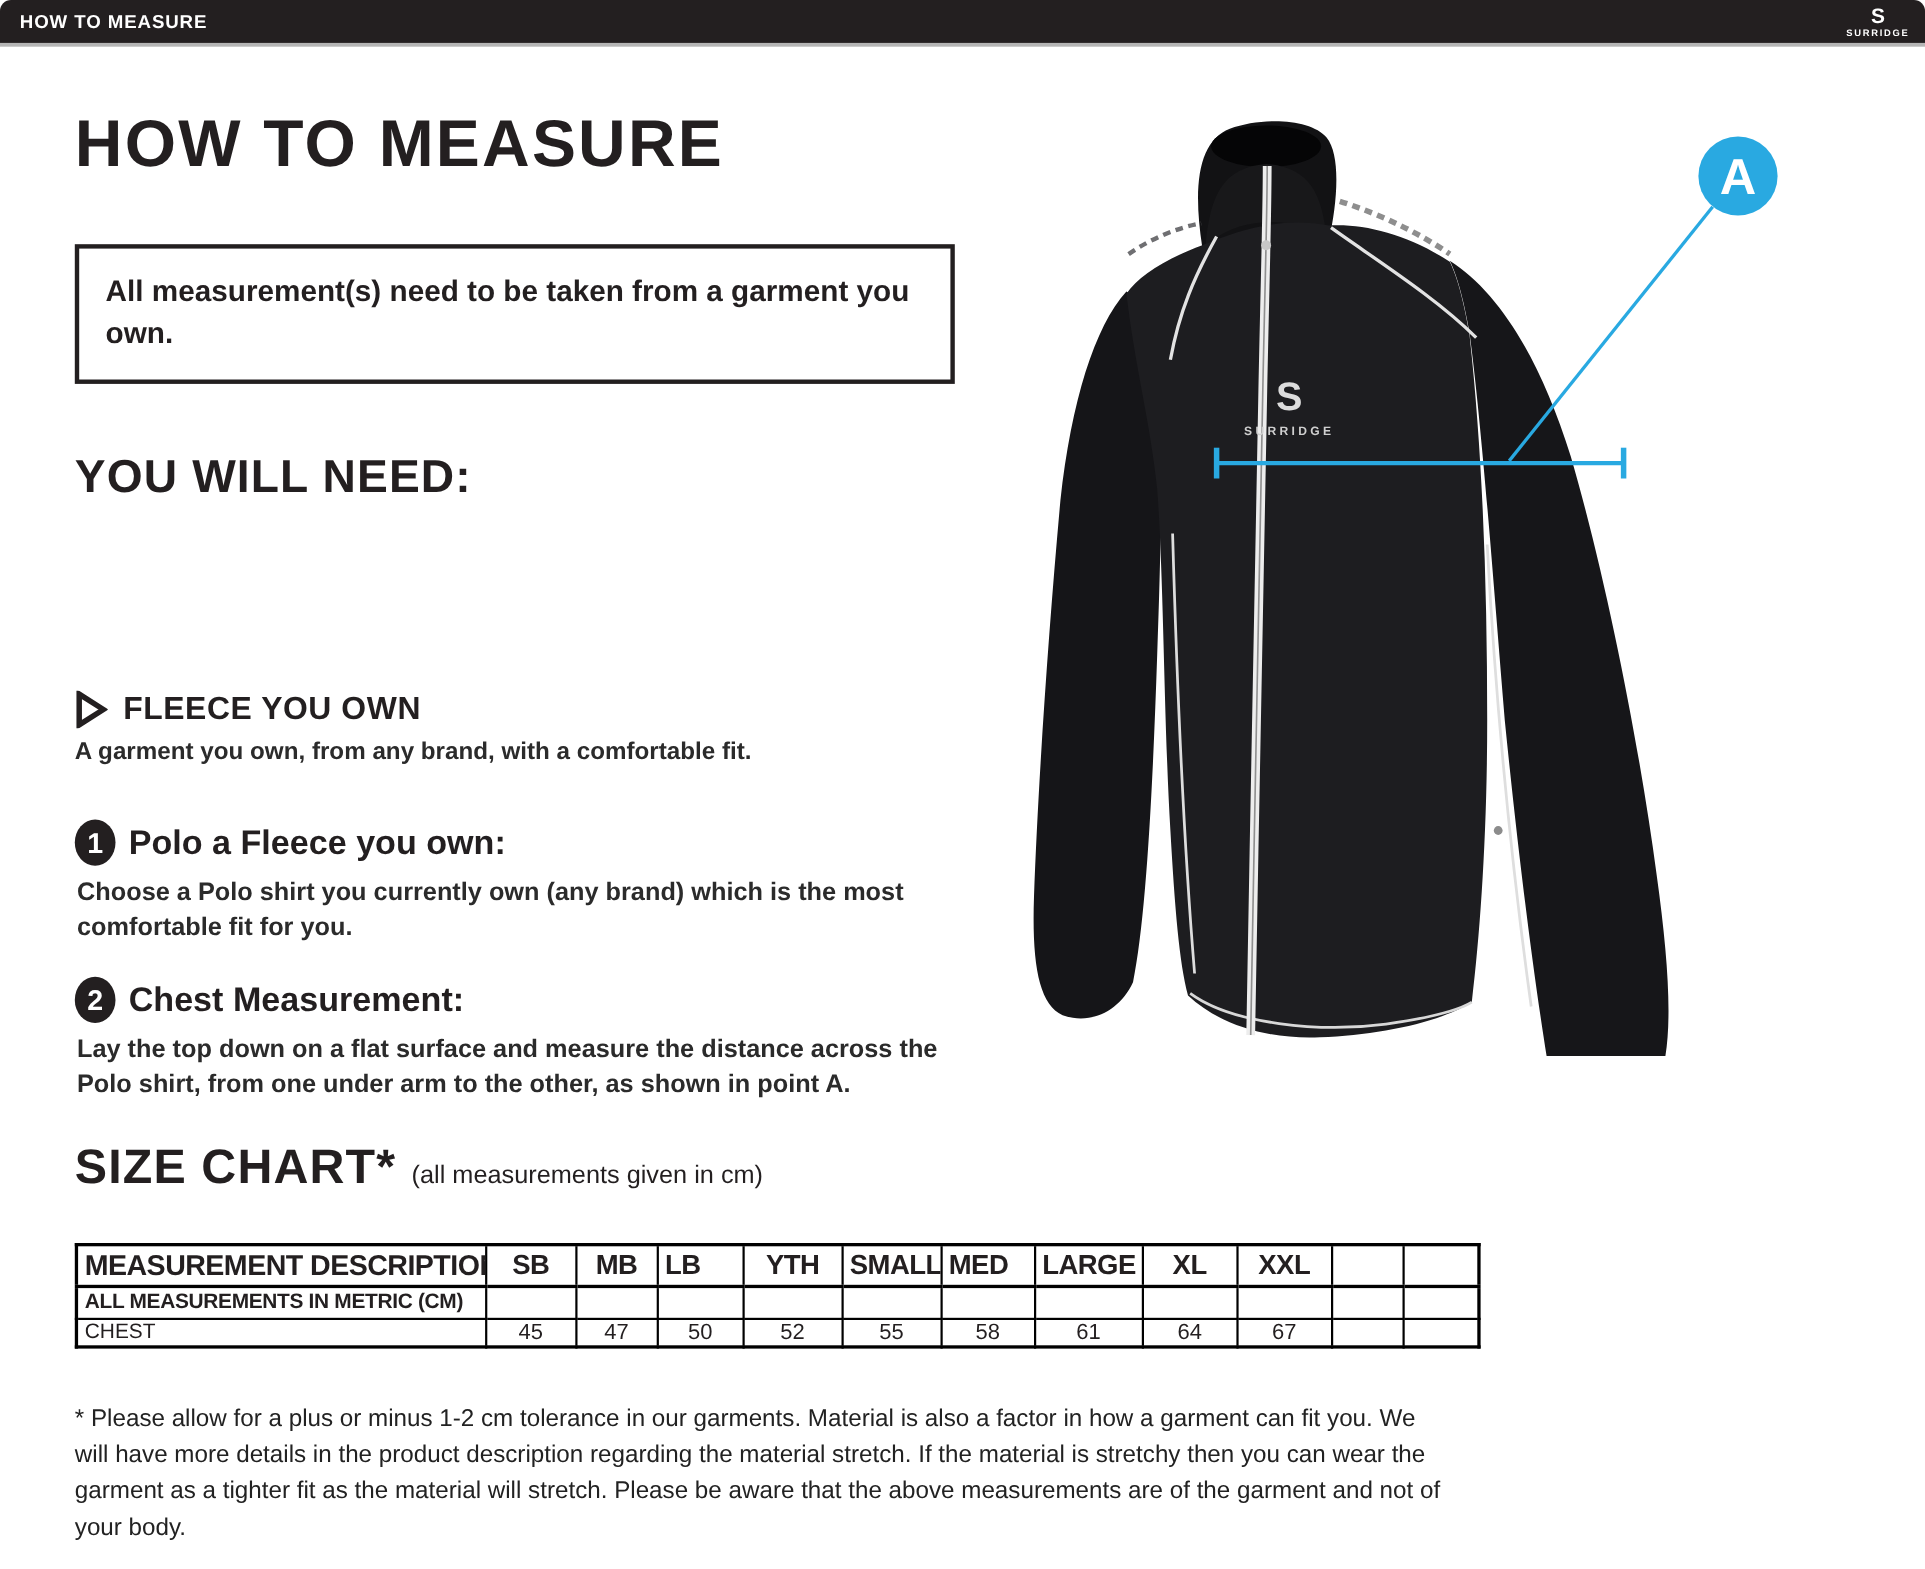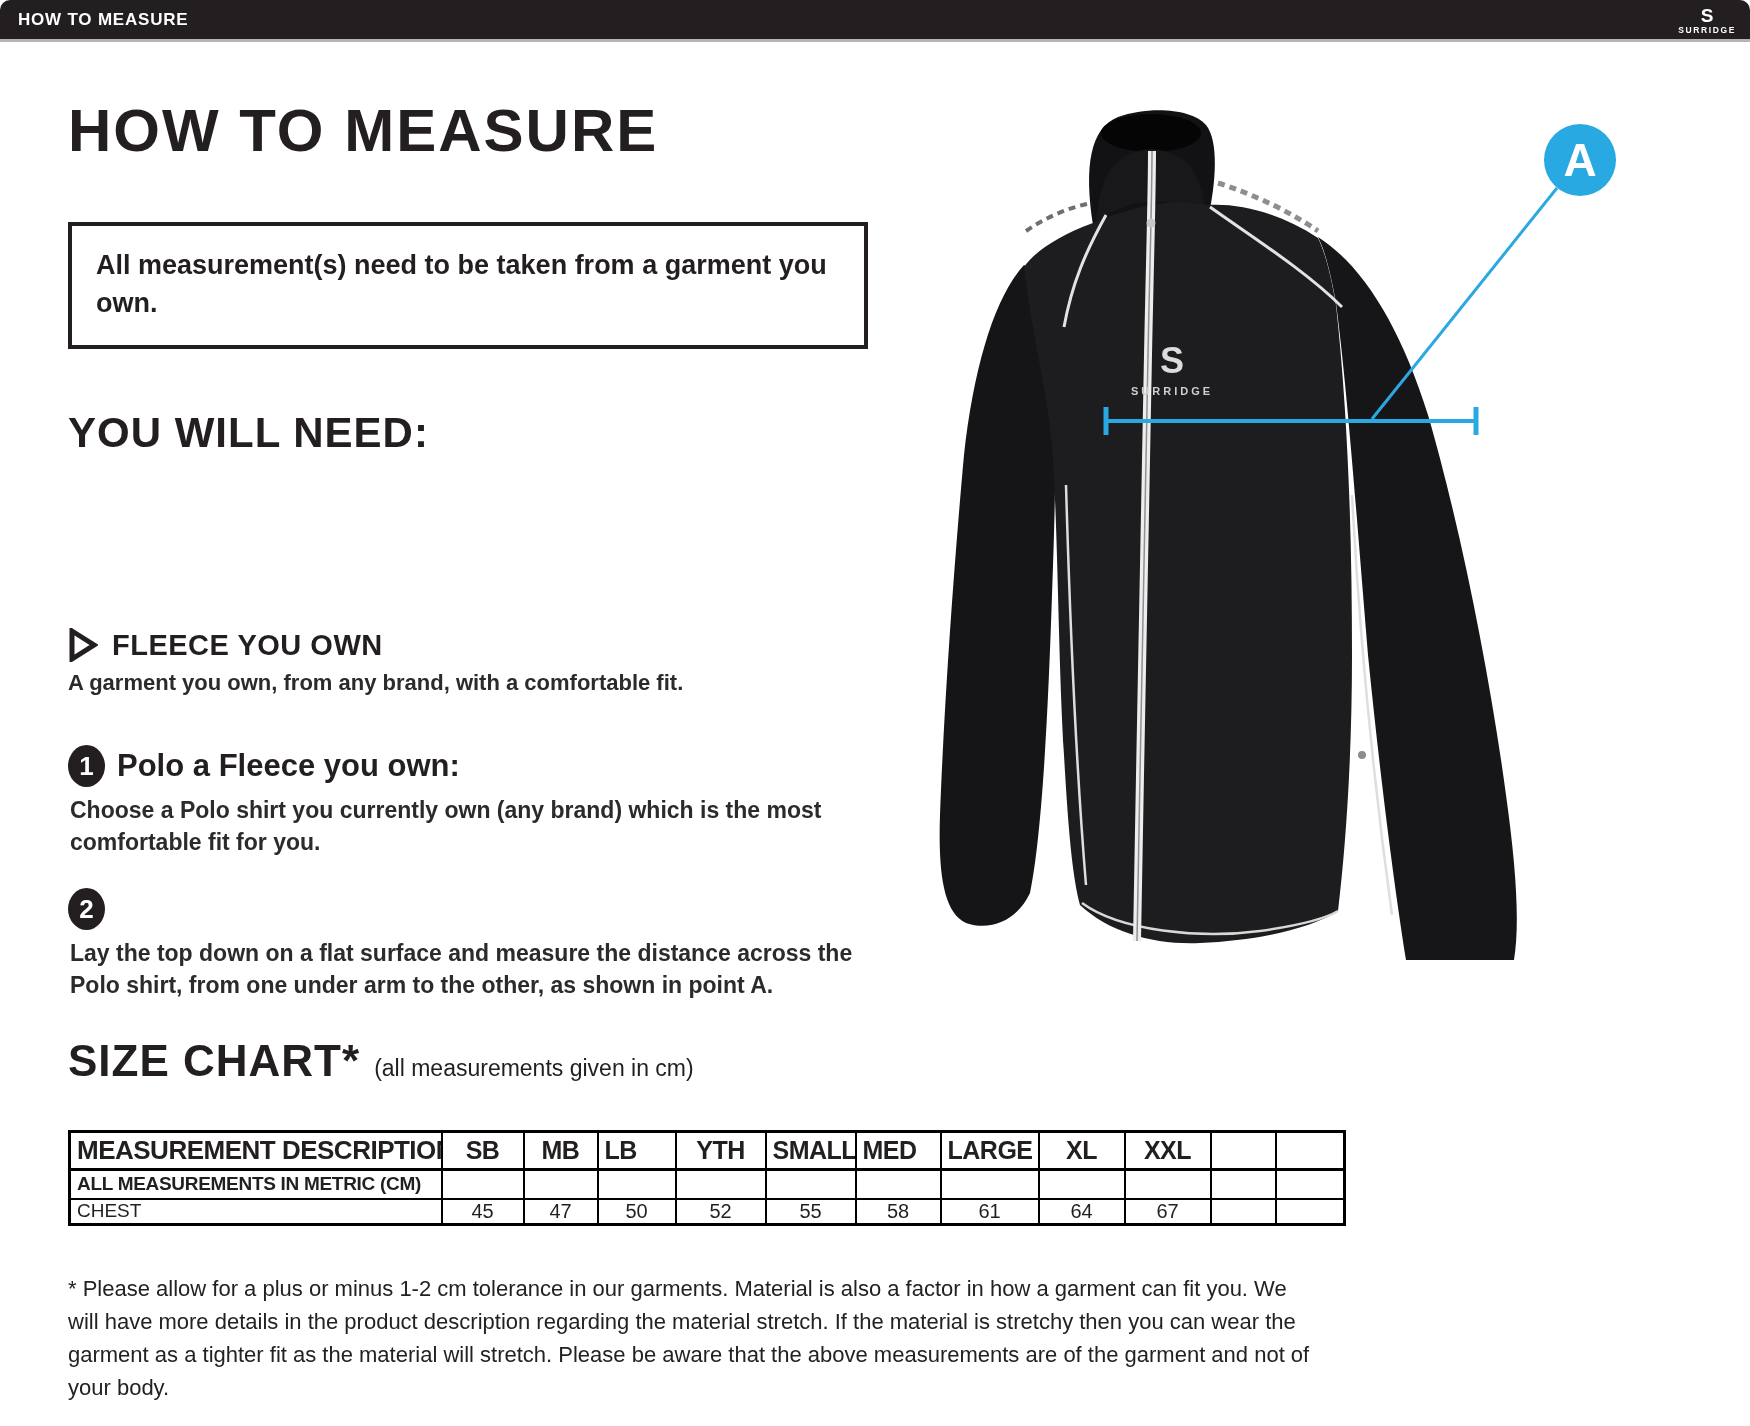--- a/index.html
+++ b/index.html
@@ -127,20 +127,21 @@
   </div>
 
   <div class="step-head step1-head">
     <span class="step-badge">1</span>
     <span class="step-title">Polo a Fleece you own:</span>
   </div>
   <p class="step-para step1-para">Choose a Polo shirt you currently own (any brand) which is the most comfortable fit for you.</p>
 
   <div class="step-head step2-head">
     <span class="step-badge">2</span>
+    <span class="step-title">Chest Measurement:</span>
   </div>
   <p class="step-para step2-para">Lay the top down on a flat surface and measure the distance across the Polo shirt, from one under arm to the other, as shown in point A.</p>
 
   <div class="sizechart-head">
     <span class="big">SIZE CHART*</span>
     <span class="small">(all measurements given in cm)</span>
   </div>
 
   <table class="size-table">
     <colgroup>

